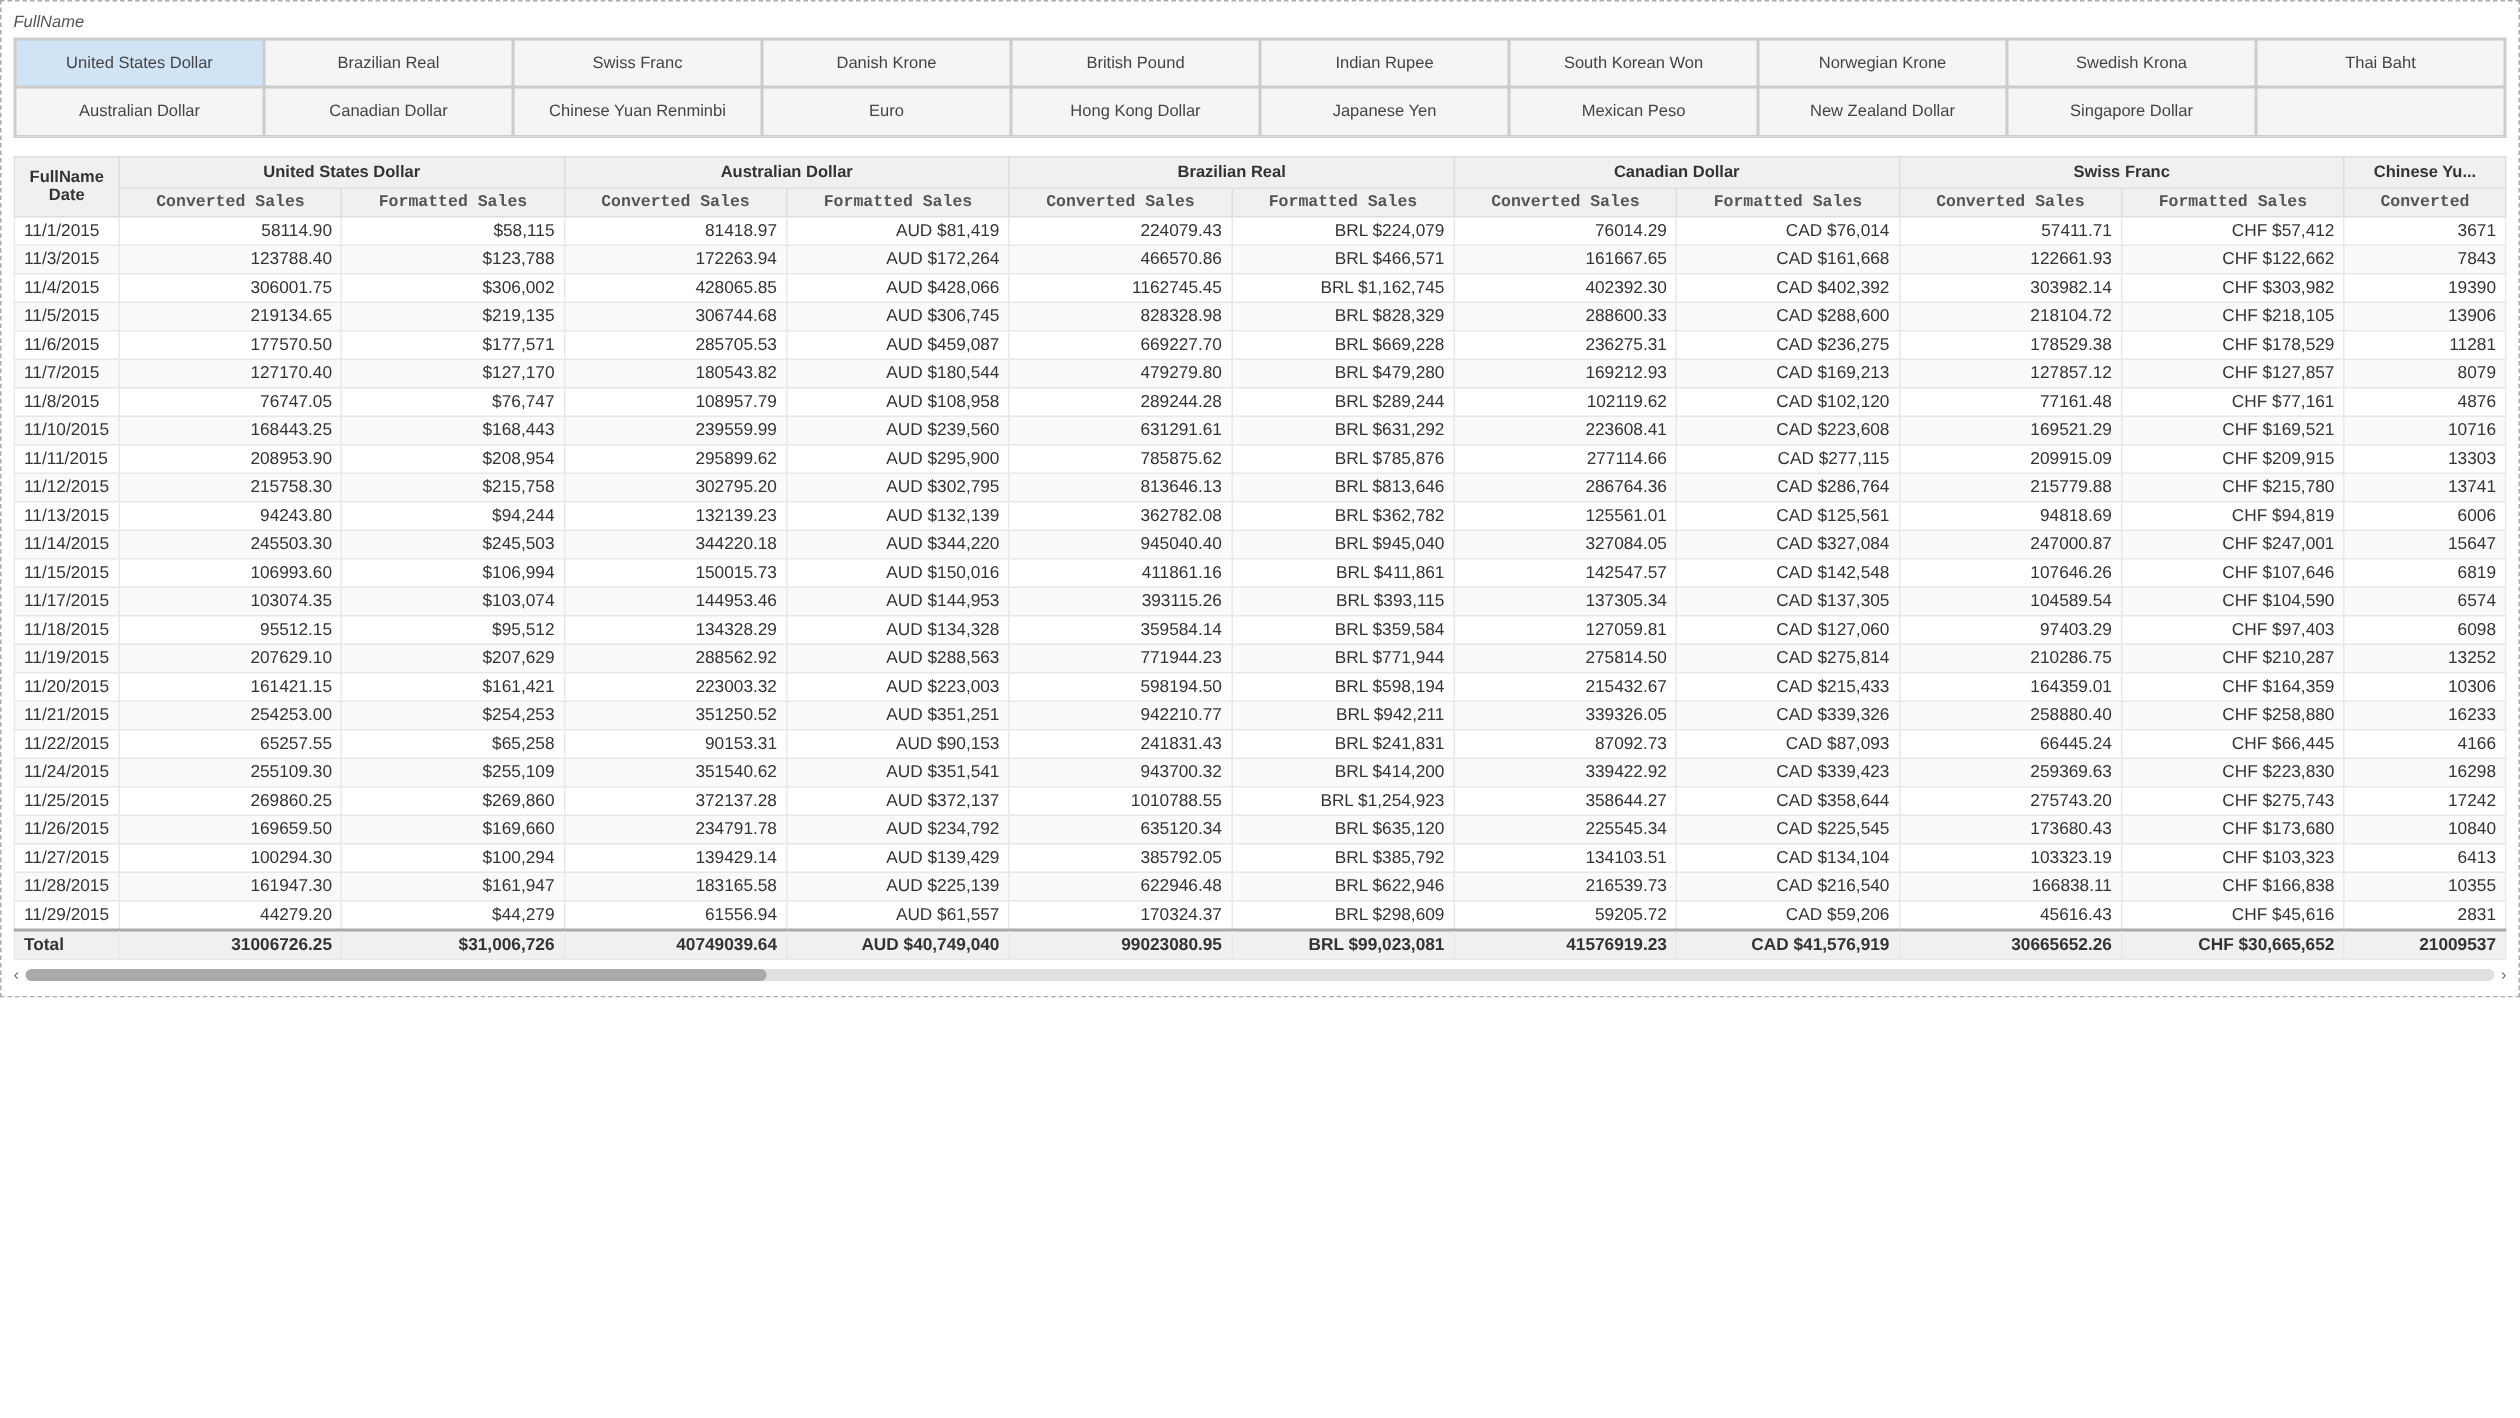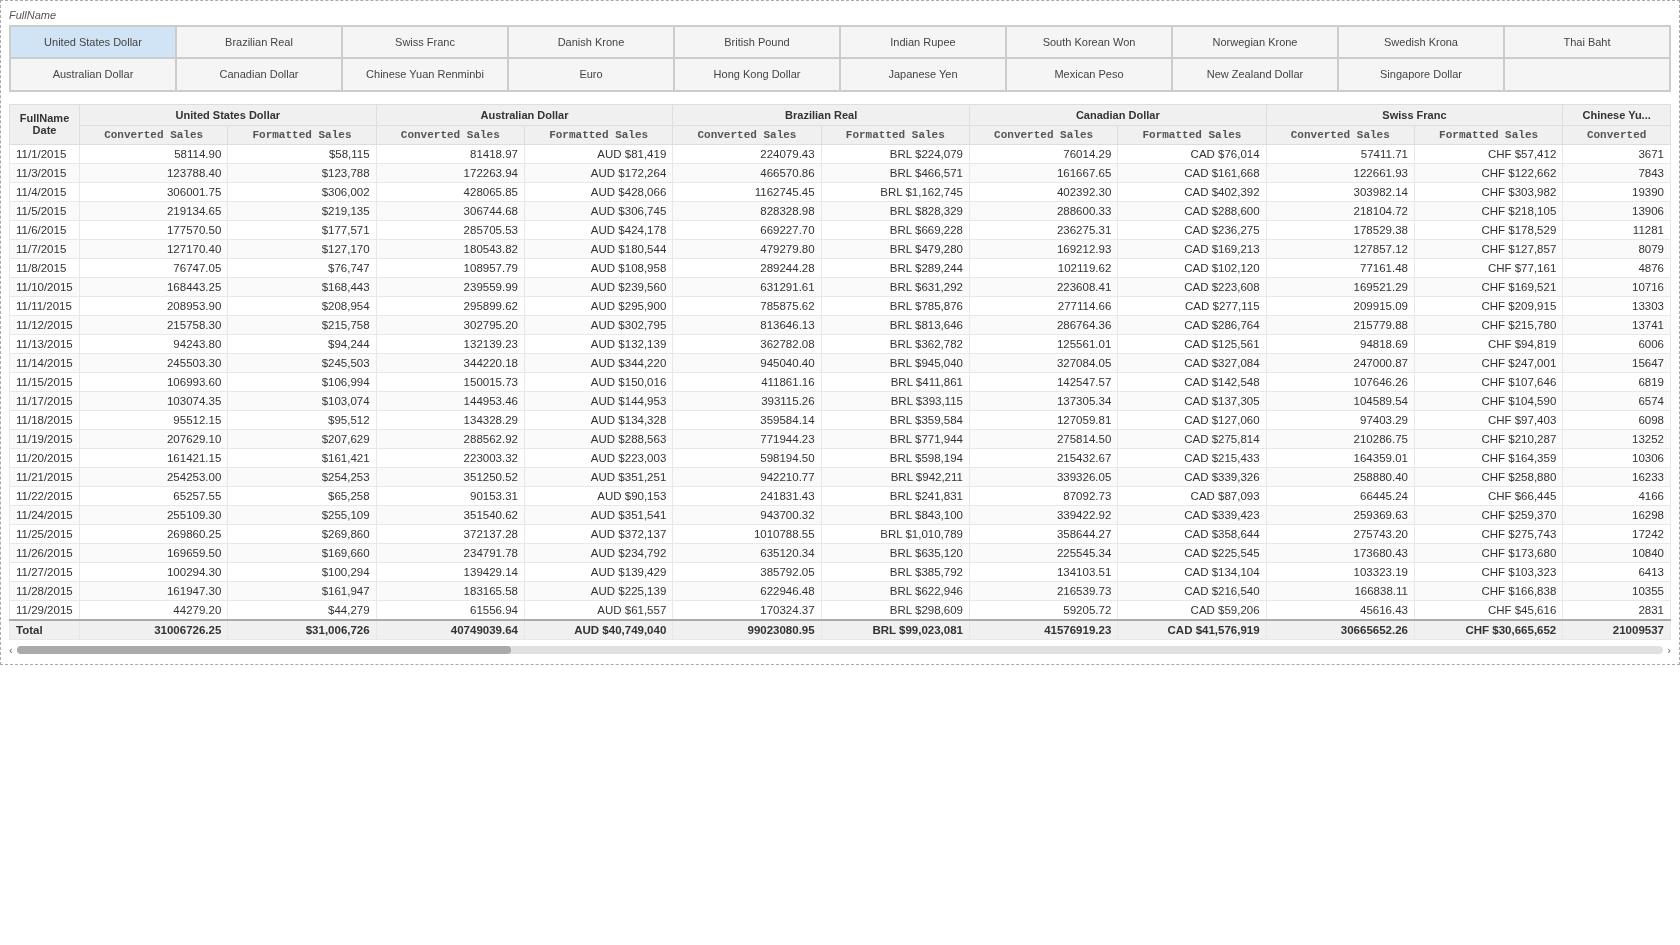--- a/index.html
+++ b/index.html
@@ -199,21 +199,21 @@
     <td class="col-num">CAD $288,600</td>
     <td class="col-num">218104.72</td>
     <td class="col-num">CHF $218,105</td>
     <td class="col-num">13906</td>
   </tr>
           <tr>
     <td class="col-date">11/6/2015</td>
     <td class="col-num">177570.50</td>
     <td class="col-num">$177,571</td>
     <td class="col-num">285705.53</td>
-    <td class="col-num">AUD $424,178</td>
+    <td class="col-num">AUD $459,087</td>
     <td class="col-num">669227.70</td>
     <td class="col-num">BRL $669,228</td>
     <td class="col-num">236275.31</td>
     <td class="col-num">CAD $236,275</td>
     <td class="col-num">178529.38</td>
     <td class="col-num">CHF $178,529</td>
     <td class="col-num">11281</td>
   </tr>
           <tr>
     <td class="col-date">11/7/2015</td>
@@ -411,35 +411,35 @@
     <td class="col-num">CHF $66,445</td>
     <td class="col-num">4166</td>
   </tr>
           <tr>
     <td class="col-date">11/24/2015</td>
     <td class="col-num">255109.30</td>
     <td class="col-num">$255,109</td>
     <td class="col-num">351540.62</td>
     <td class="col-num">AUD $351,541</td>
     <td class="col-num">943700.32</td>
-    <td class="col-num">BRL $843,100</td>
+    <td class="col-num">BRL $414,200</td>
     <td class="col-num">339422.92</td>
     <td class="col-num">CAD $339,423</td>
     <td class="col-num">259369.63</td>
-    <td class="col-num">CHF $259,370</td>
+    <td class="col-num">CHF $223,830</td>
     <td class="col-num">16298</td>
   </tr>
           <tr>
     <td class="col-date">11/25/2015</td>
     <td class="col-num">269860.25</td>
     <td class="col-num">$269,860</td>
     <td class="col-num">372137.28</td>
     <td class="col-num">AUD $372,137</td>
     <td class="col-num">1010788.55</td>
-    <td class="col-num">BRL $1,010,789</td>
+    <td class="col-num">BRL $1,254,923</td>
     <td class="col-num">358644.27</td>
     <td class="col-num">CAD $358,644</td>
     <td class="col-num">275743.20</td>
     <td class="col-num">CHF $275,743</td>
     <td class="col-num">17242</td>
   </tr>
           <tr>
     <td class="col-date">11/26/2015</td>
     <td class="col-num">169659.50</td>
     <td class="col-num">$169,660</td>

